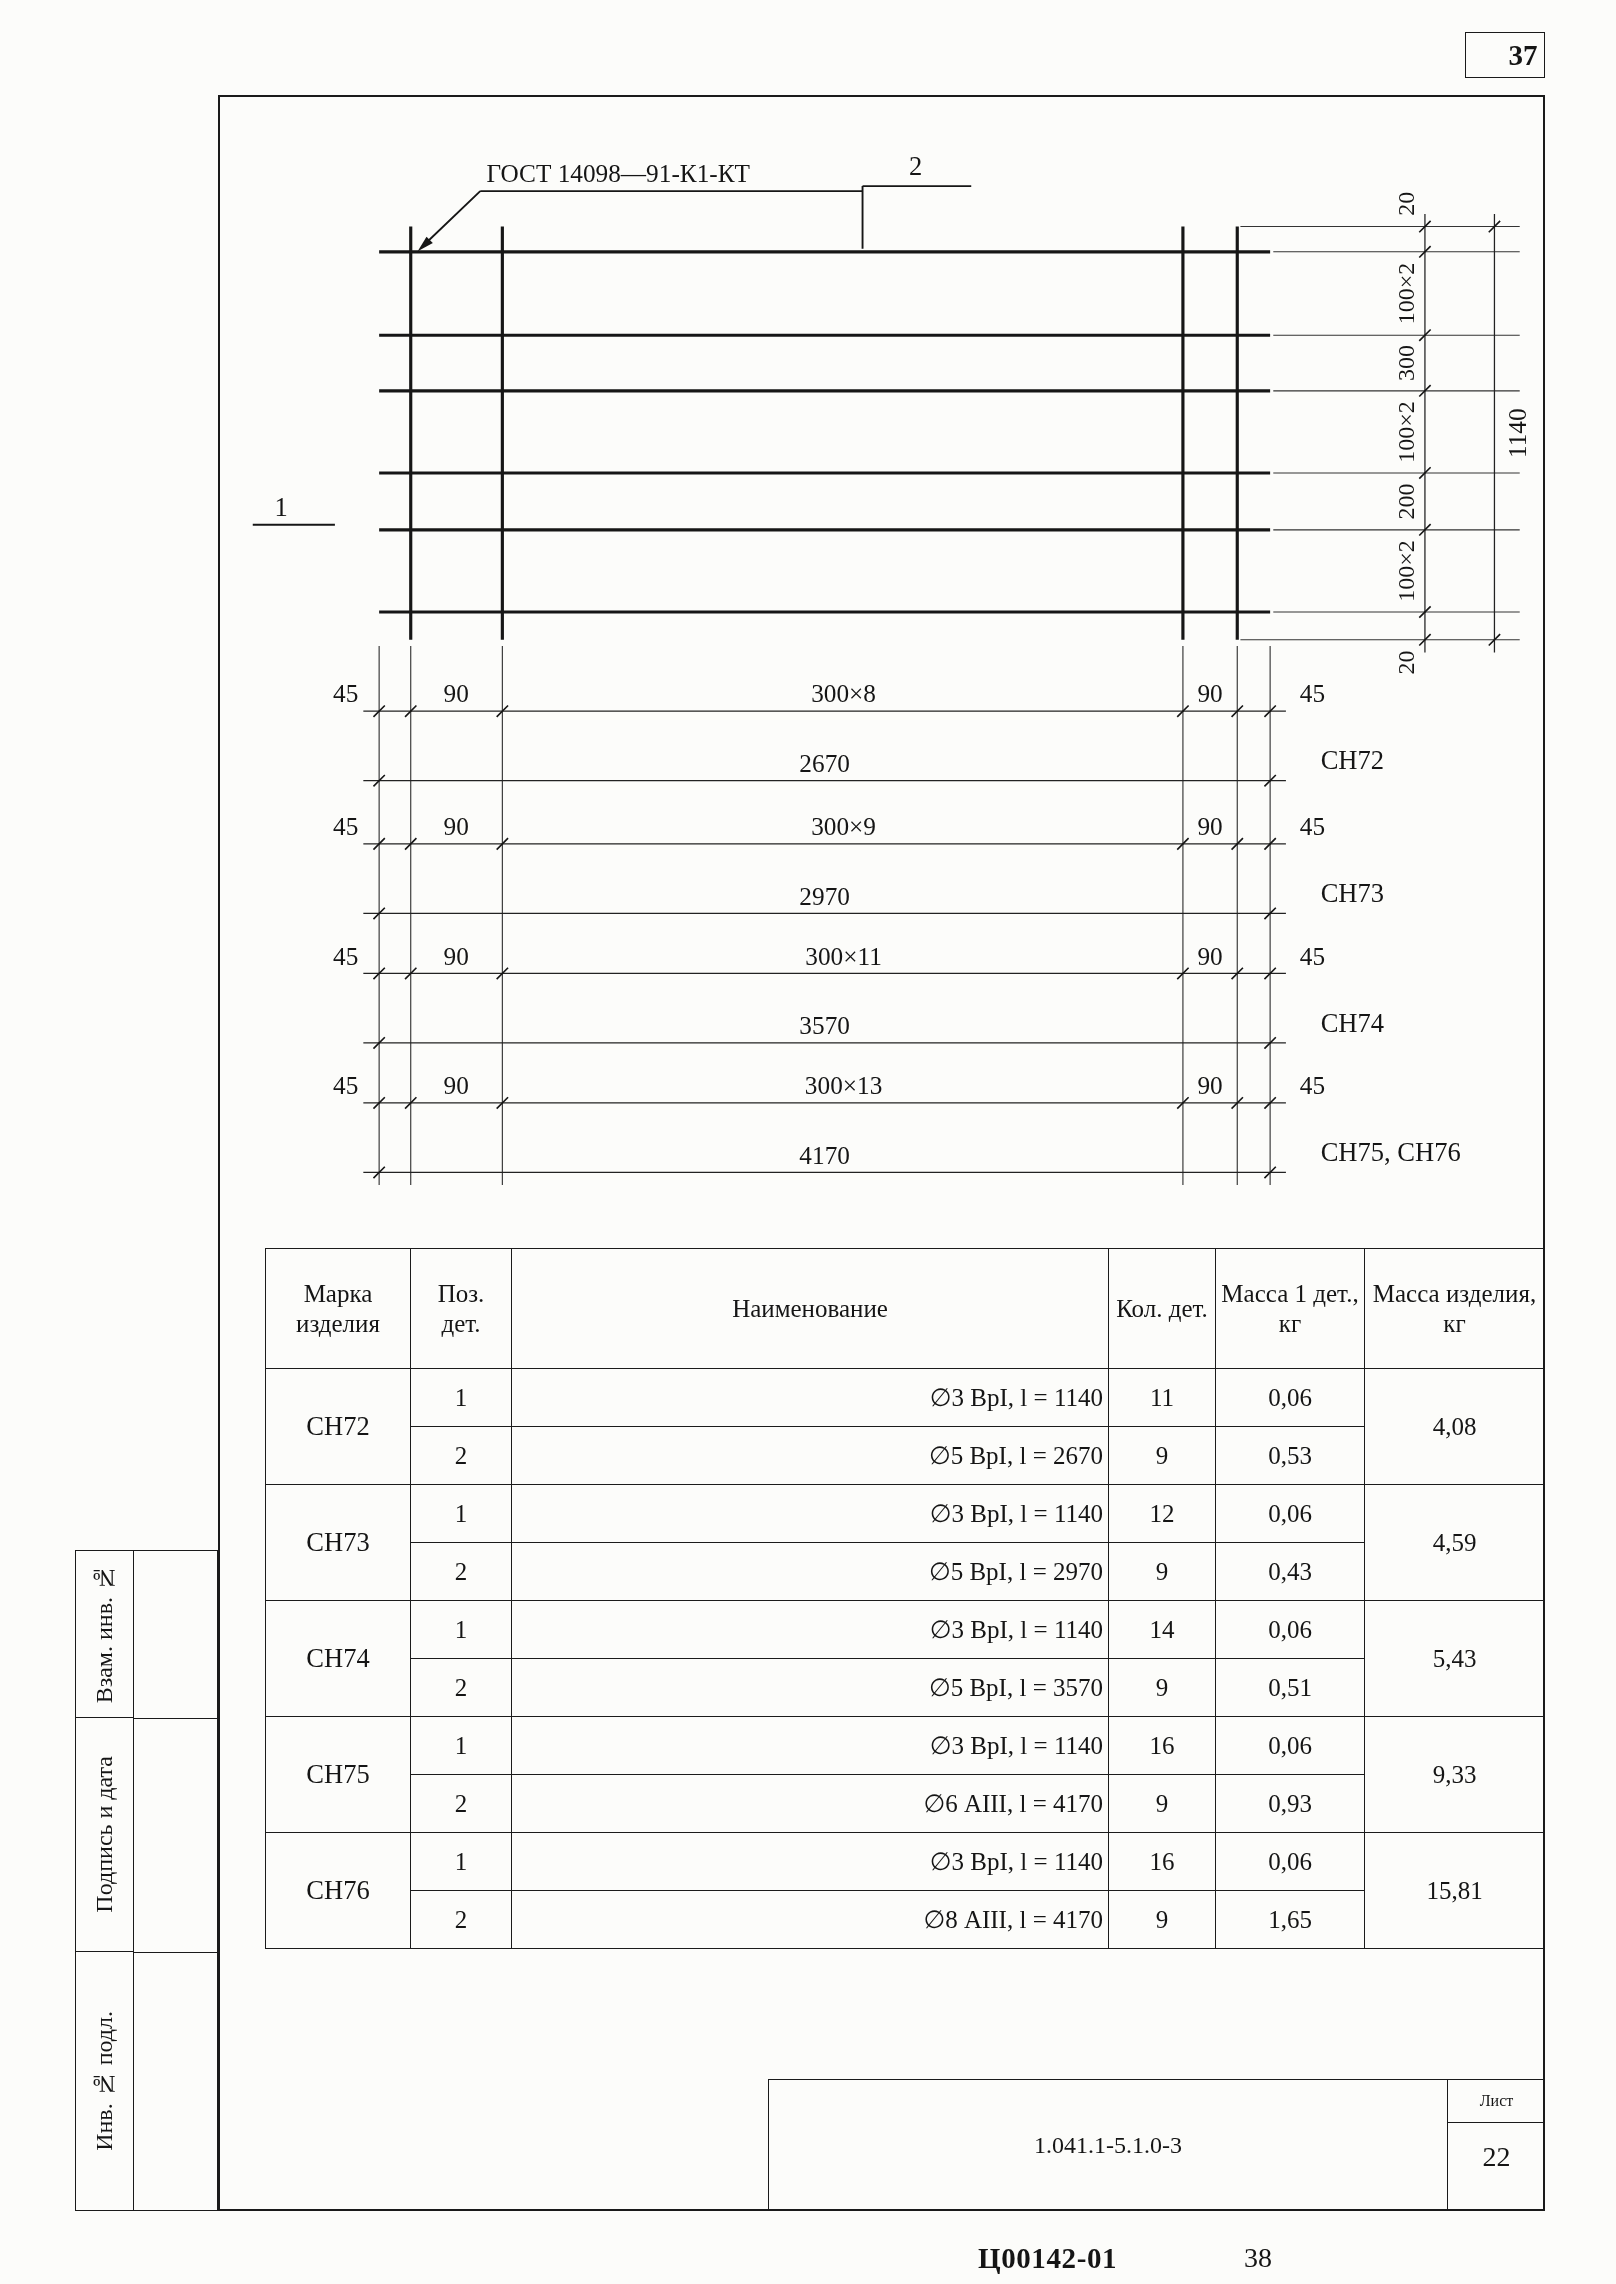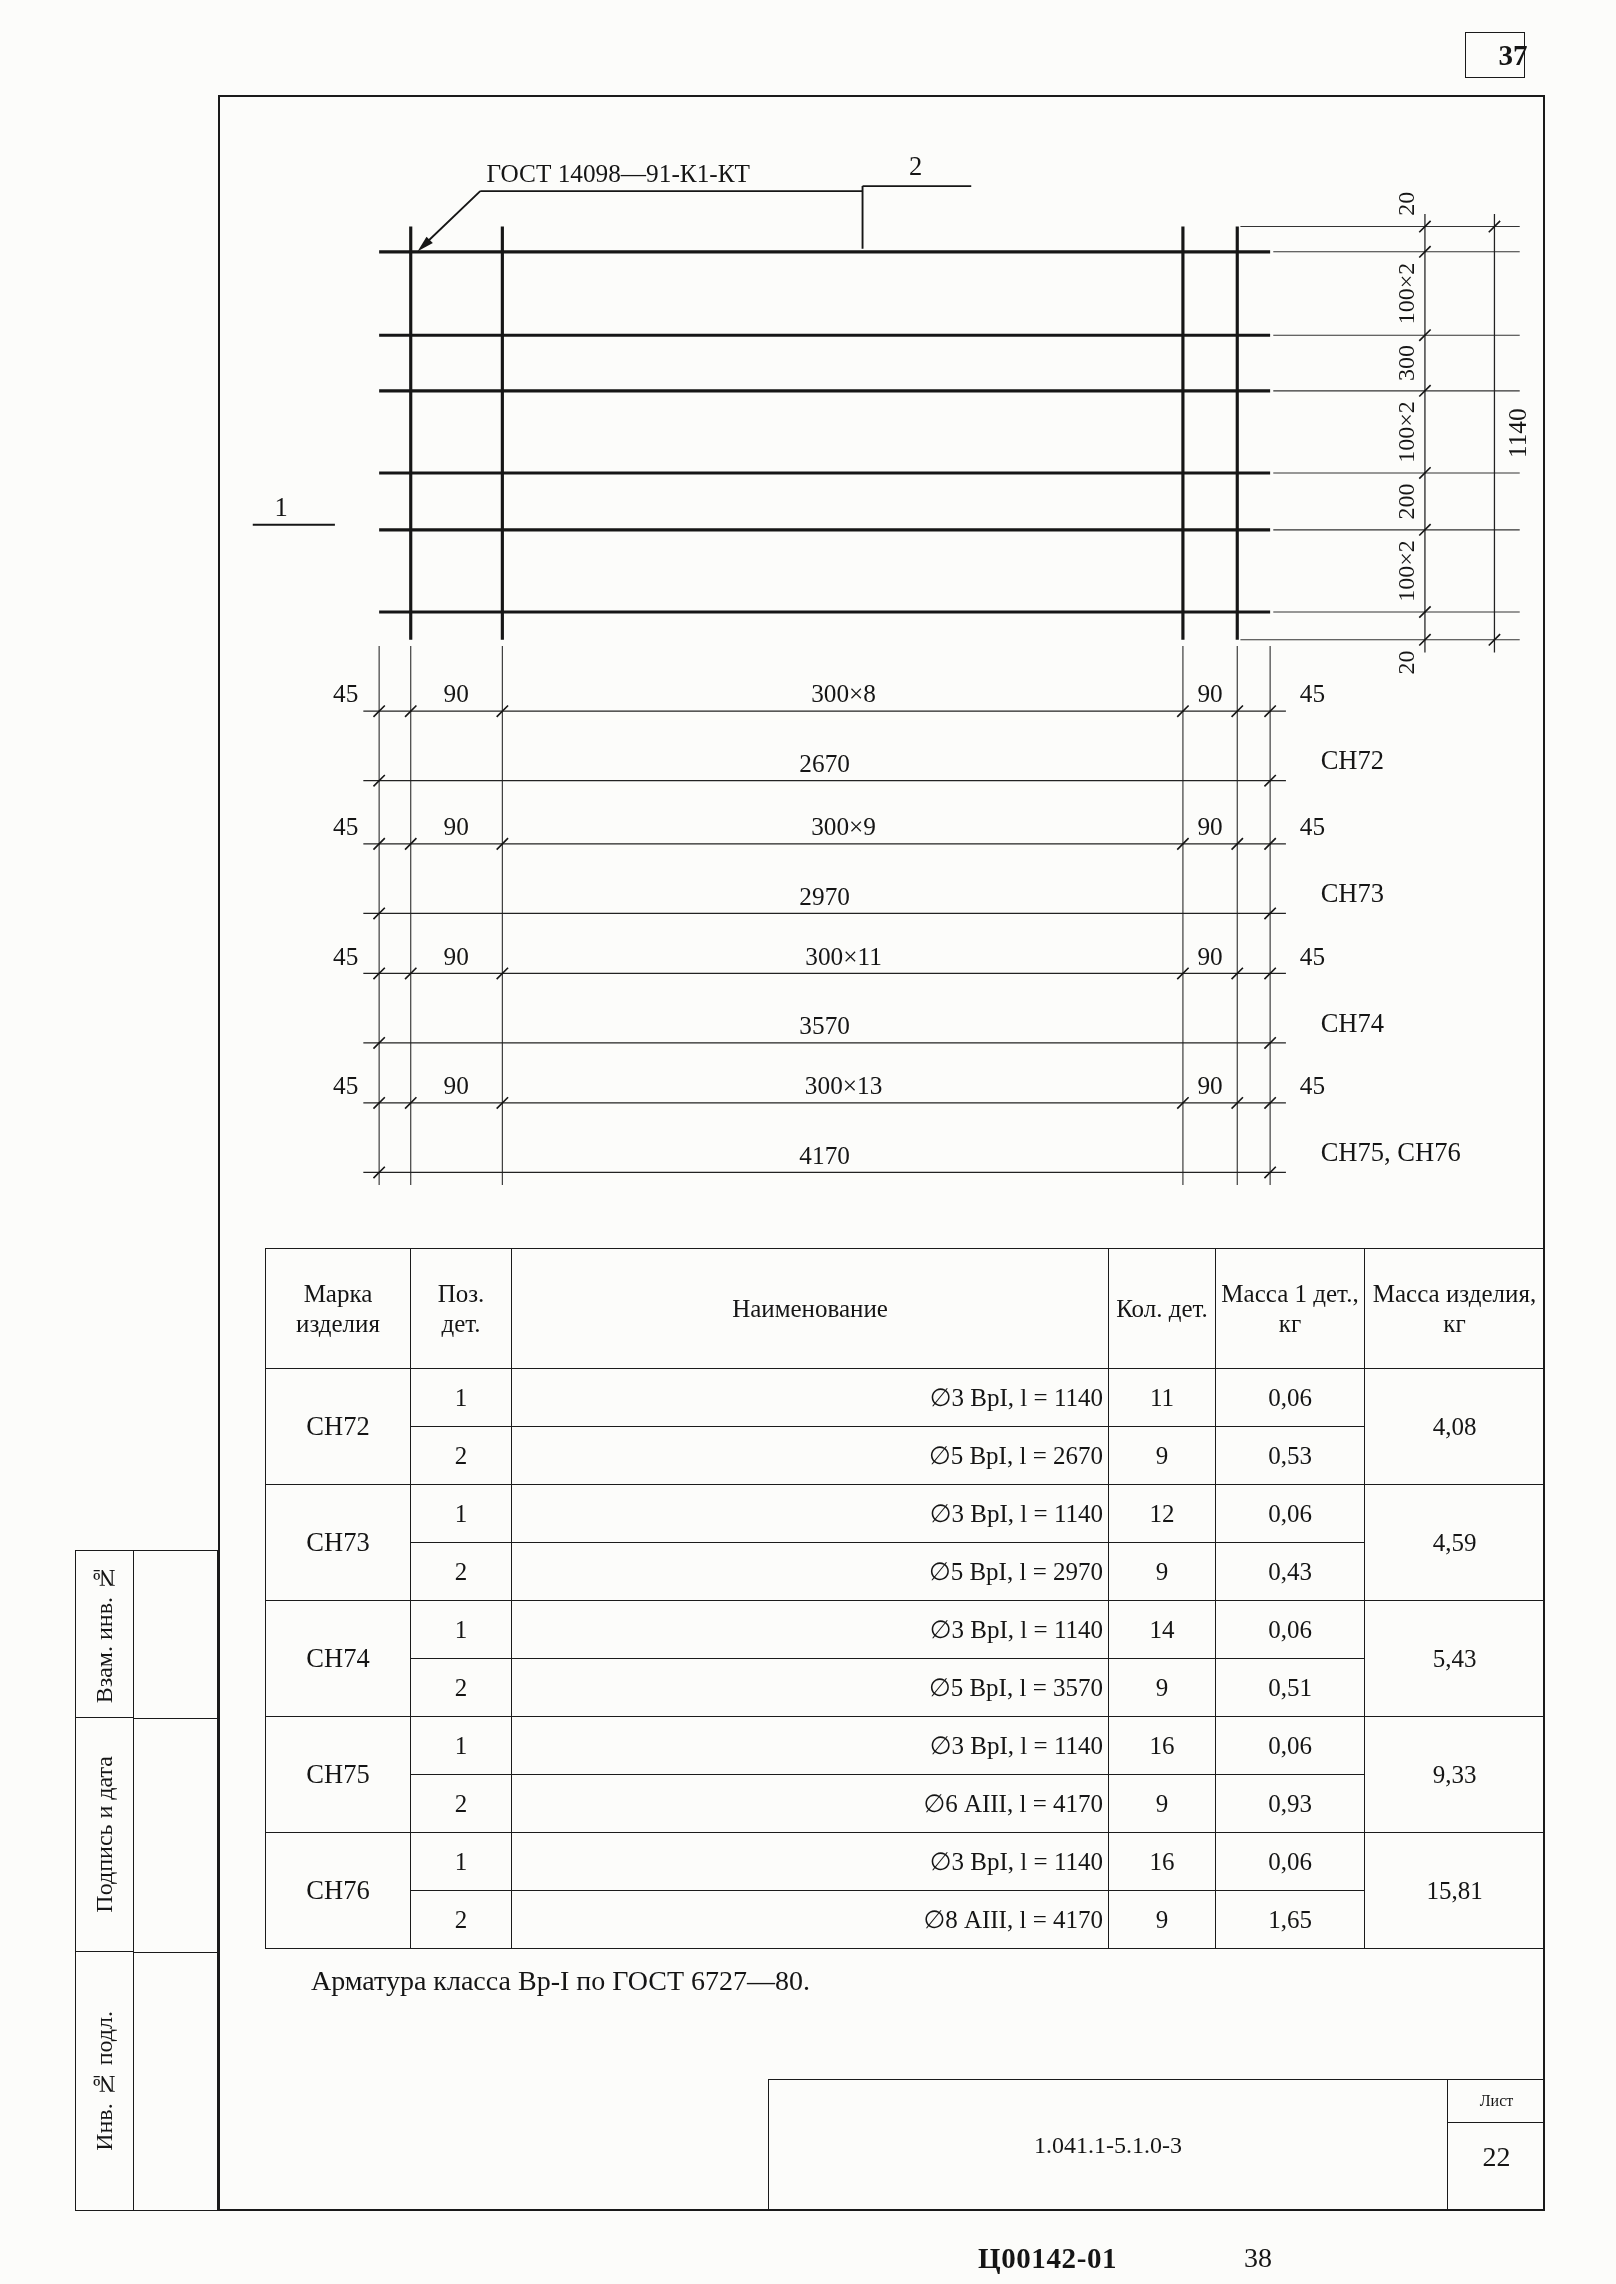--- a/index.html
+++ b/index.html
@@ -10,21 +10,21 @@
     font-family:"Liberation Serif", serif;
     color:#151515;
     overflow:hidden;
   }
   *{box-sizing:border-box;}
 
   
   .frame{position:absolute;left:218px;top:95px;width:1327px;height:2116px;border:2.5px solid #1a1a1a;}
 
   
-  .corner{position:absolute;left:1465px;top:32px;width:60px;height:46px;border:1.9px solid #1a1a1a;
+  .corner{position:absolute;left:1465px;top:32px;width:80px;height:46px;border:1.9px solid #1a1a1a;
           display:flex;align-items:center;justify-content:center;font-size:29px;font-weight:700;padding-left:36px;}
 
   
   .drawing{position:absolute;left:218px;top:95px;}
   .drawing text{font-family:"Liberation Serif", serif;fill:#151515;}
   .g-wire path{stroke:#161616;stroke-width:5;fill:none;}
   .g-ext path{stroke:#333;stroke-width:1.8;fill:none;}
   .g-dim path{stroke:#222;stroke-width:2;fill:none;}
   .g-tick path{stroke:#161616;stroke-width:2.6;fill:none;}
   .g-callout path{stroke:#161616;stroke-width:3;fill:none;}
@@ -252,21 +252,20 @@
       <tr>
         <td>2</td>
         <td class="name">∅8 АIII, l = 4170</td>
         <td>9</td>
         <td>1,65</td>
       </tr>
     </tbody>
   </table>
 
   <div class="notes">
-    <p>Арматура класса Вр-I по ГОСТ 6727—80.</p>
   </div>
 
   <div class="stamp">
     <div class="stamp-doc">1.041.1-5.1.0-3</div>
     <div class="stamp-right">
       <div class="stamp-sheet-label">Лист</div>
       <div class="stamp-sheet-num">22</div>
     </div>
   </div>
 

